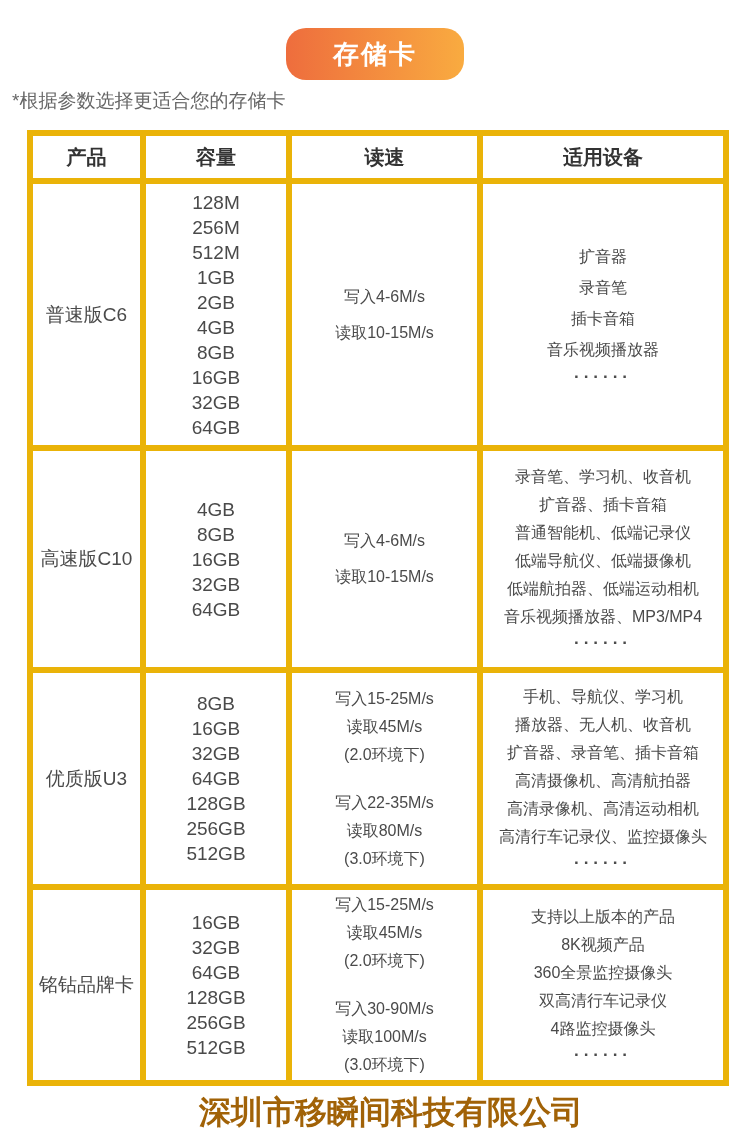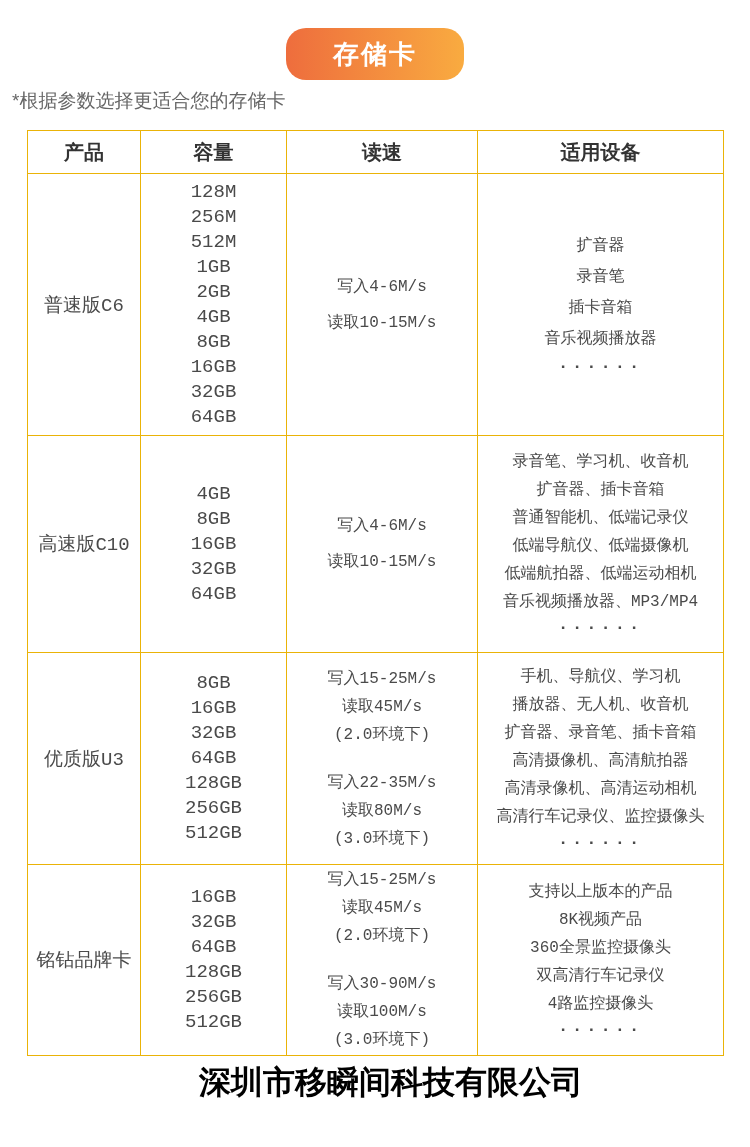--- a/index.html
+++ b/index.html
@@ -31,27 +31,26 @@
   }
 
   
   table.spec{
     border-collapse:collapse;
     table-layout:fixed;
     margin:17px 0 0 27px;
     width:696px;
   }
   table.spec th, table.spec td{
-    border:1px solid #eab308;
+    border:6px solid #eab308;
     text-align:center;
     vertical-align:middle;
     padding:0;
     font-size:19px;
     color:#4a4a4a;
-    font-family:Liberation Mono, monospace;
   }
   table.spec th{
     height:42px;
     font-size:20px;
     font-weight:bold;
     color:#333;
   }
   col.c1{width:113px}
   col.c2{width:146px}
   col.c3{width:191px}
@@ -81,21 +80,21 @@
     margin-top:26px;
     font-size:16px;
     color:#777;
     line-height:22px;
   }
   .company{
     text-align:center;
     margin-top:7px;
     font-size:32px;
     font-weight:bold;
-    color:#000000;
+    color:#a16207;
     line-height:38px;
     padding-left:32px;
   }
 </style>
 </head>
 <body>
 
 <div class="page">
 
   <div class="badge" style="background:linear-gradient(90deg,#ee6d3d,#f9ab40);">

